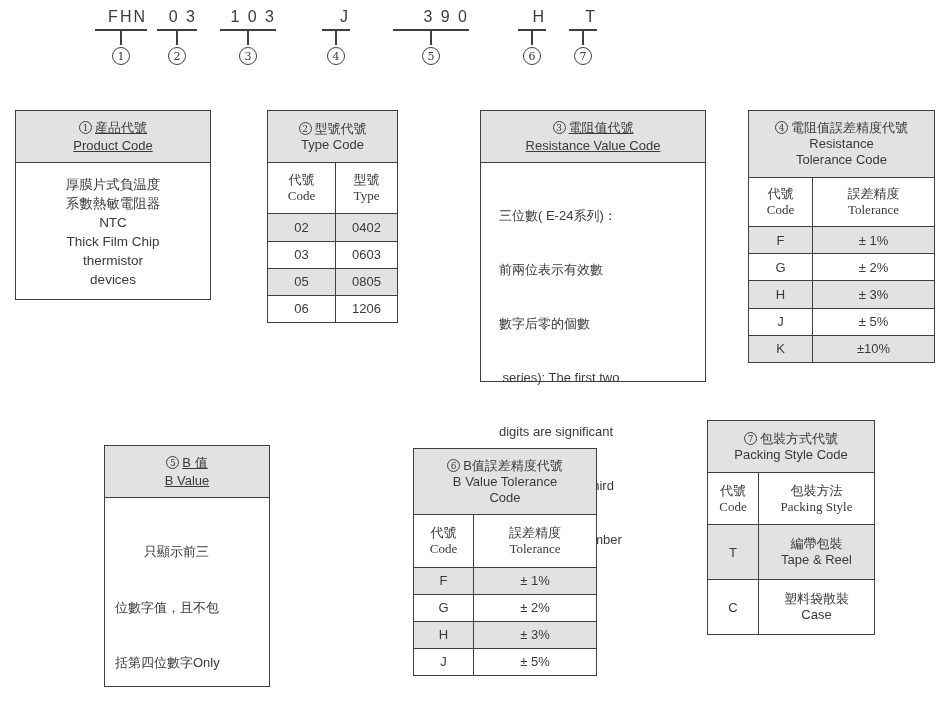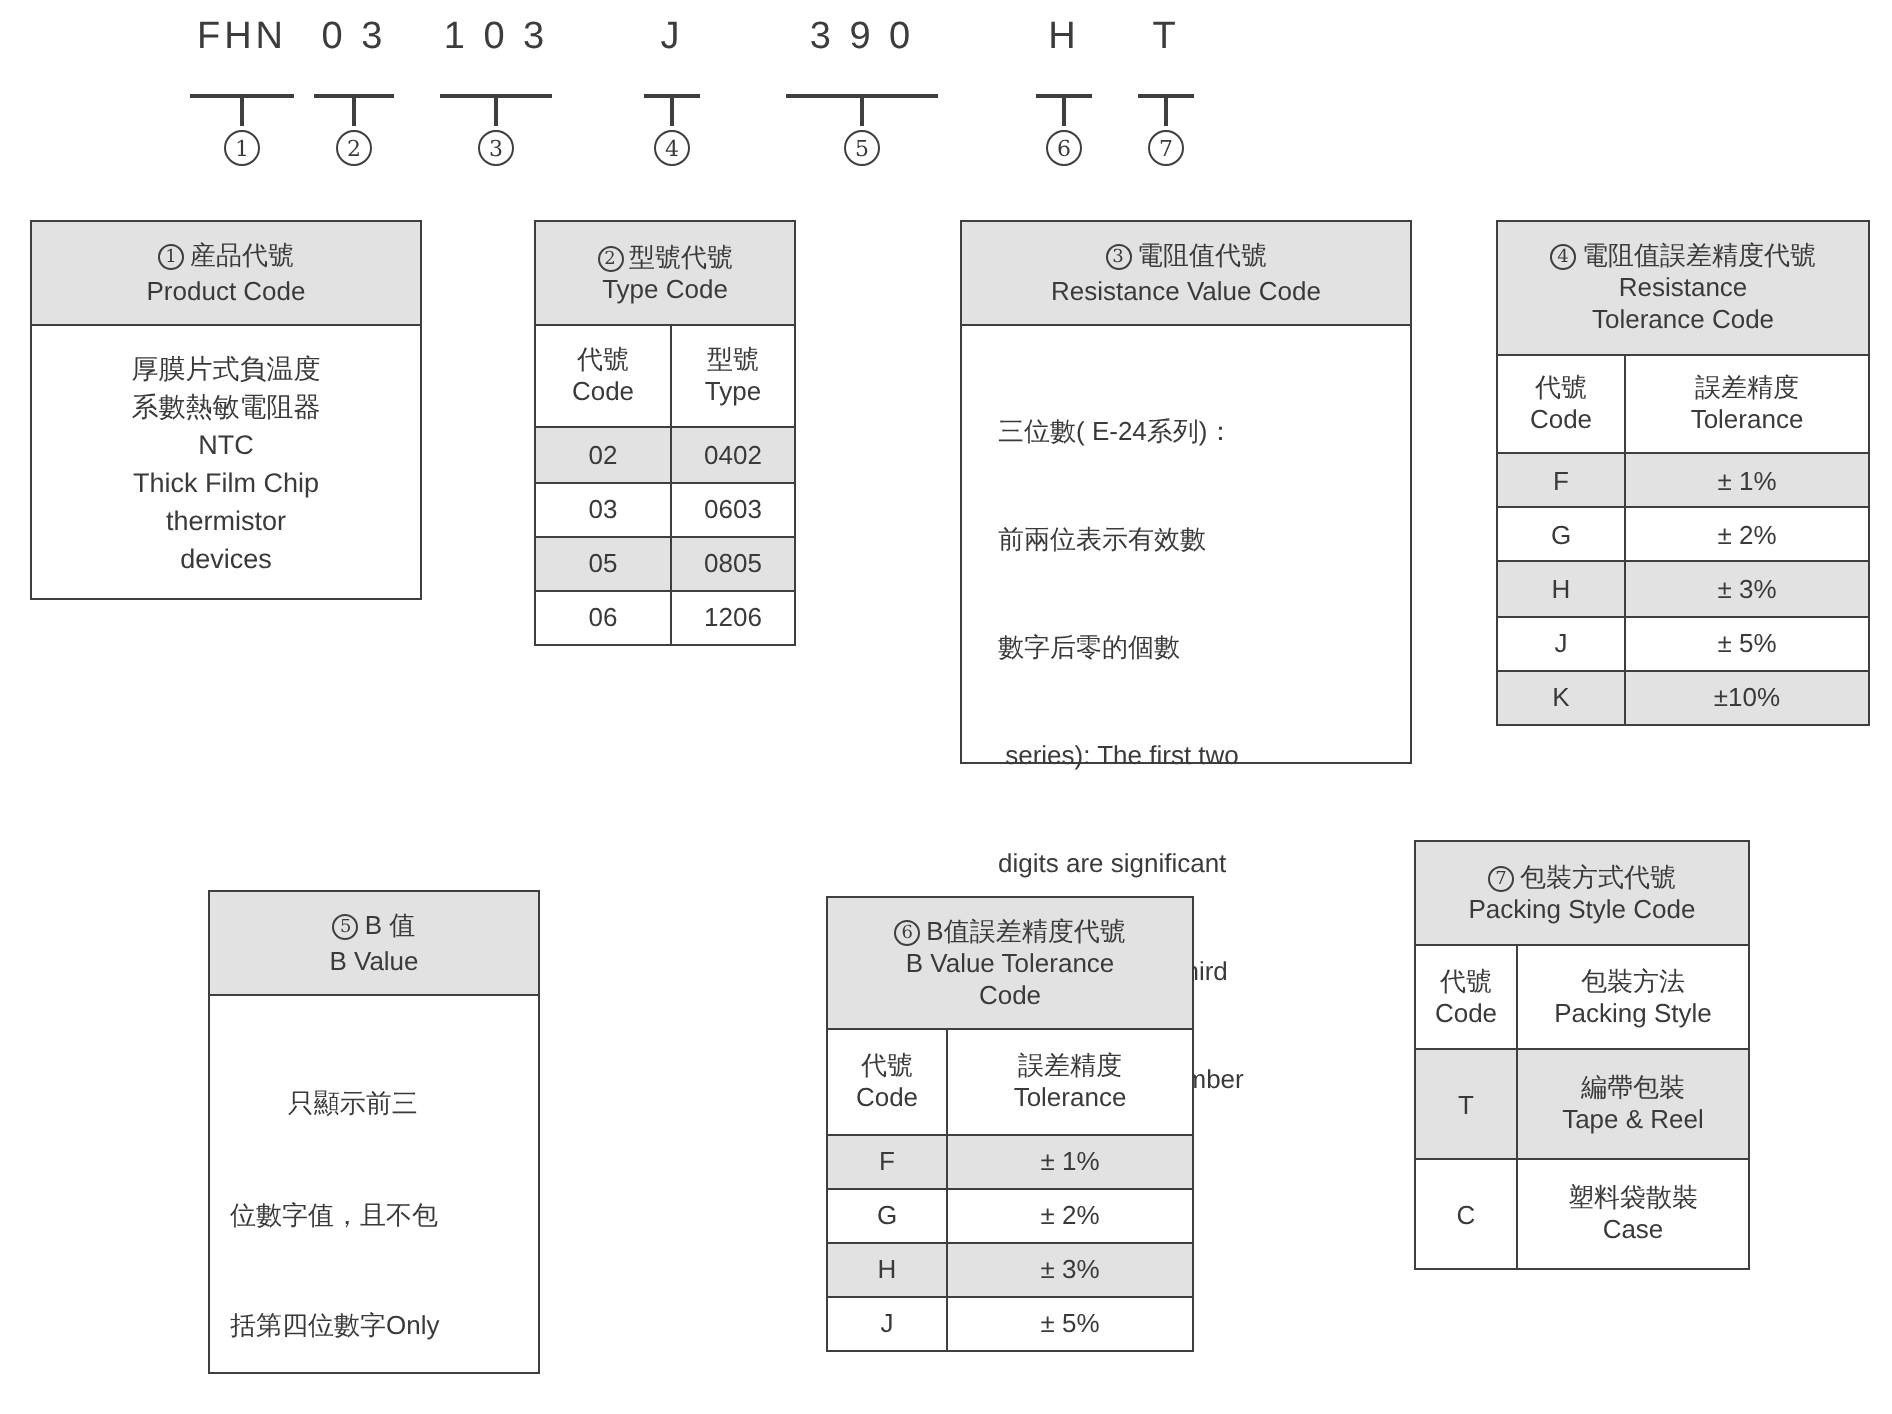--- a/index.html
+++ b/index.html
@@ -3,55 +3,55 @@
 <meta charset="utf-8">
 <style>
   html,body{margin:0;padding:0;background:#fff;}
   .canvas{
     position:relative;width:946px;height:707px;background:#ffffff;
     font-family:"Liberation Sans","DejaVu Sans",sans-serif;color:#3a3a3a;
     overflow:hidden;
   }
   
   .pn-seg{position:absolute;top:8px;text-align:center;}
-  .pn-text{font-size:19px;letter-spacing:2px;padding-bottom:17px;
-    border-bottom:2px solid #3f3f3f;color:#3c3c3c;white-space:pre;}
+  .pn-text{font-size:16px;letter-spacing:2px;padding-bottom:3px;
+    border-bottom:2px solid #3f3f3f;color:#3c3c3c;white-space:pre;text-align:right;}
   .pn-tick{width:2px;height:14px;background:#3f3f3f;margin:0 auto;}
   .pn-circle{width:18px;height:18px;line-height:17px;border:1px solid #3f3f3f;
     border-radius:50%;margin:2px auto 0;font-size:11px;
     font-family:"DejaVu Serif",serif;box-sizing:border-box;}
   .s1{left:95px;width:52px}.s2{left:157px;width:40px}.s3{left:220px;width:56px}
   .s4{left:322px;width:28px}.s5{left:393px;width:76px}.s6{left:518px;width:28px}
   .s7{left:569px;width:28px}
 
   
   .box{position:absolute;border:1px solid #3f3f3f;background:#fff;box-sizing:border-box;}
   .hdr{background:#e2e2e2;border-bottom:1px solid #3f3f3f;text-align:center;
     display:flex;flex-direction:column;justify-content:center;gap:2px;
-    font-size:13px;line-height:16px;box-sizing:border-box;height:52px;}
+    font-size:13px;line-height:16px;box-sizing:border-box;height:52px;text-decoration:underline;}
   .circ{display:inline-block;width:13px;height:13px;line-height:12px;
     border:1px solid #3f3f3f;border-radius:50%;font-size:9px;text-align:center;
     font-family:"DejaVu Serif",serif;vertical-align:1px;margin-right:3px;
     box-sizing:border-box;}
   .body{box-sizing:border-box;}
   .body.centered{text-align:center;font-size:13.5px;line-height:19px;padding-top:12px;}
   .body.leftpre{text-align:left;white-space:pre;font-size:13px;}
 
   #box-product{left:15px;top:110px;width:196px;height:190px;}
   #box-resistance{left:480px;top:110px;width:226px;height:272px;}
   #box-b-value{left:104px;top:445px;width:166px;height:242px;}
   #box-resistance .body{padding:8px 4px 0 18px;line-height:18px;}
   #box-b-value .body{padding:8px 2px 0 10px;line-height:18.5px;}
 
   
   table.box{border-collapse:collapse;position:absolute;table-layout:fixed;}
   table.box td{border:1px solid #3f3f3f;text-align:center;font-size:13px;
     padding:4px;box-sizing:border-box;}
   table.box tr:nth-child(odd) td{background:#e2e2e2;}
-  table.box tr.sub-row td{background:#ffffff;}
+  table.box tr.sub-row td{background:#ffffff;font-family:Liberation Serif, serif;}
   td.hdr-cell{line-height:16px;}
   .sub-row td{line-height:16px;}
   .two-line{line-height:16px;}
   #box-type{left:267px;top:110px;width:131px;height:213px;}
   #box-res-tol{left:748px;top:110px;width:187px;height:253px;}
   #box-b-tol{left:413px;top:448px;width:184px;height:228px;border-radius:12px;}
   #box-packing{left:707px;top:420px;width:168px;height:214px;}
 </style>
 </head>
 <body>

